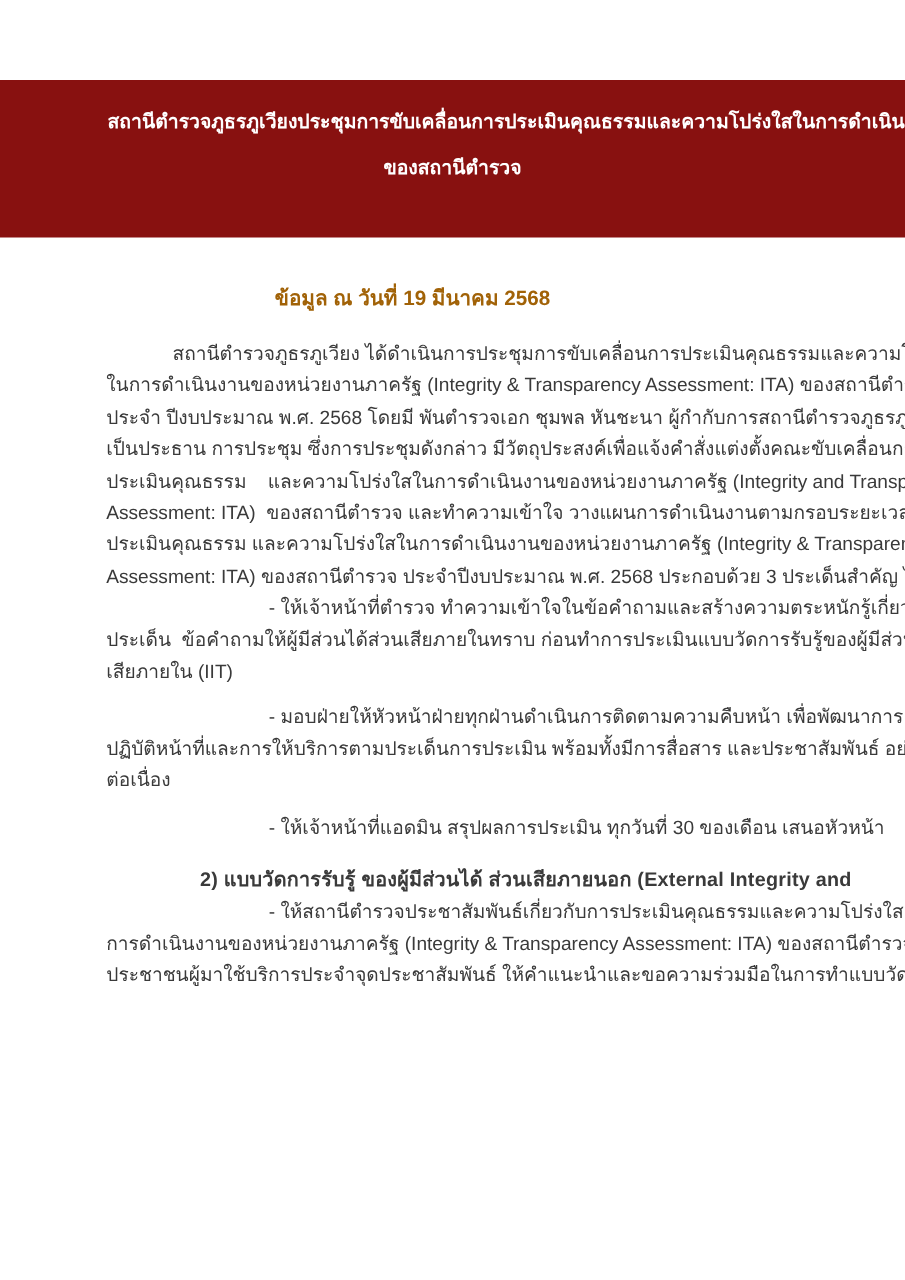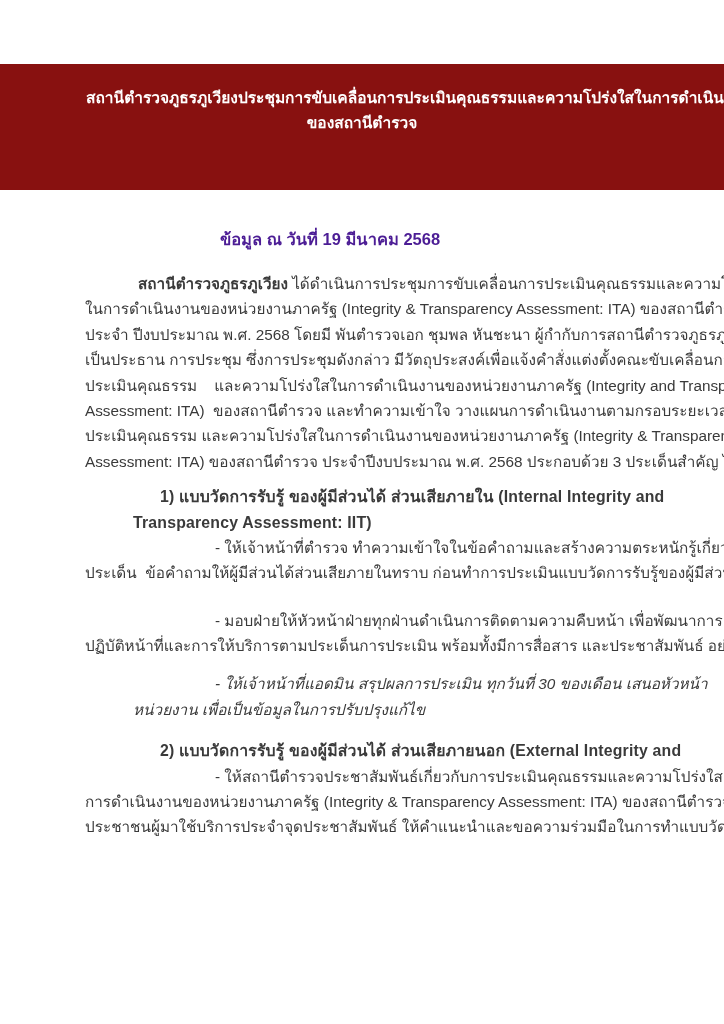--- a/index.html
+++ b/index.html
@@ -7,38 +7,38 @@
     position:relative;width:724px;height:1024px;background:#ffffff;
     font-family:"Liberation Sans",sans-serif;color:#3a3a3a;overflow:hidden;
     margin:0 auto;
   }
   .banner{
     position:absolute;top:64px;left:0;width:724px;height:126px;
     background:#881110;box-sizing:border-box;padding:21px 86px 0 86px;
     color:#ffffff;font-weight:bold;font-size:15.5px;
   }
   .bline{height:25px;line-height:25px;white-space:pre;}
-  .bcenter{text-align:center;}
+  .bcenter{text-align:center;margin-top:12px;}
   .date-line{
     position:absolute;top:226px;left:0;width:660px;text-align:center;
-    color:#4c1d95;font-weight:bold;font-size:16.5px;line-height:26px;white-space:pre;
+    color:#a16207;font-weight:bold;font-size:16.5px;line-height:26px;white-space:pre;
   }
   .bodywrap{
     position:absolute;top:271px;left:85px;width:556px;font-size:15.3px;
   }
   .ln{height:25.4px;line-height:25.4px;white-space:pre;}
   .hblock .ln{font-weight:bold;font-size:15.8px;letter-spacing:0.2px;}
-  .boldlead{font-weight:bold;}
+  .boldlead{font-weight:normal;}
   .ind53{padding-left:53px;}
   .ind75{padding-left:75px;}
   .ind48{padding-left:48px;}
   .ind130{padding-left:130px;}
   .mt10{margin-top:10px;}
-  .mt11{margin-top:22px;}
-  .mt13{margin-top:13px;font-style:italic;}
+  .mt11{margin-top:11px;}
+  .mt13{margin-top:13px;}
   .mt16{margin-top:16px;}
 </style>
 </head>
 <body>
 
 <div class="page">
 
   <div class="banner">
     <div class="bline">สถานีตำรวจภูธรภูเวียงประชุมการขับเคลื่อนการประเมินคุณธรรมและความโปร่งใสในการดำเนินงานของ</div>
     <div class="bline bcenter">ของสถานีตำรวจ</div>
@@ -52,38 +52,35 @@
       <div class="ln ind53"><span class="boldlead">สถานีตำรวจภูธรภูเวียง</span><span> ได้ดำเนินการประชุมการขับเคลื่อนการประเมินคุณธรรมและความโปร่งใส</span></div>
       <div class="ln">ในการดำเนินงานของหน่วยงานภาครัฐ (Integrity &amp; Transparency Assessment: ITA) ของสถานีตำรวจ</div>
       <div class="ln">ประจำ ปีงบประมาณ พ.ศ. 2568 โดยมี พันตำรวจเอก ชุมพล หันชะนา ผู้กำกับการสถานีตำรวจภูธรภูเวียง</div>
       <div class="ln">เป็นประธาน การประชุม ซึ่งการประชุมดังกล่าว มีวัตถุประสงค์เพื่อแจ้งคำสั่งแต่งตั้งคณะขับเคลื่อนการ</div>
       <div class="ln">ประเมินคุณธรรม    และความโปร่งใสในการดำเนินงานของหน่วยงานภาครัฐ (Integrity and Transparency</div>
       <div class="ln">Assessment: ITA)  ของสถานีตำรวจ และทำความเข้าใจ วางแผนการดำเนินงานตามกรอบระยะเวลาการ</div>
       <div class="ln">ประเมินคุณธรรม และความโปร่งใสในการดำเนินงานของหน่วยงานภาครัฐ (Integrity &amp; Transparency</div>
       <div class="ln">Assessment: ITA) ของสถานีตำรวจ ประจำปีงบประมาณ พ.ศ. 2568 ประกอบด้วย 3 ประเด็นสำคัญ ได้แก่</div>
     </div>
 
-    <div class="hblock mt10">
-      <div class="ln ind75">1) แบบวัดการรับรู้ ของผู้มีส่วนได้ ส่วนเสียภายใน (Internal Integrity and</div>
-      <div class="ln ind48">Transparency Assessment: IIT)</div>
-    </div>
 
     <div>
       <div class="ln ind130">- ให้เจ้าหน้าที่ตำรวจ ทำความเข้าใจในข้อคำถามและสร้างความตระหนักรู้เกี่ยวกับ</div>
       <div class="ln">ประเด็น  ข้อคำถามให้ผู้มีส่วนได้ส่วนเสียภายในทราบ ก่อนทำการประเมินแบบวัดการรับรู้ของผู้มีส่วนได้ส่วน</div>
+      <div class="ln">เสียภายใน (IIT)</div>
     </div>
 
     <div class="mt11">
       <div class="ln ind130">- มอบฝ่ายให้หัวหน้าฝ่ายทุกฝ่านดำเนินการติดตามความคืบหน้า เพื่อพัฒนาการ</div>
       <div class="ln">ปฏิบัติหน้าที่และการให้บริการตามประเด็นการประเมิน พร้อมทั้งมีการสื่อสาร และประชาสัมพันธ์ อย่าง</div>
+      <div class="ln">ต่อเนื่อง</div>
     </div>
 
     <div class="mt13">
       <div class="ln ind130">- ให้เจ้าหน้าที่แอดมิน สรุปผลการประเมิน ทุกวันที่ 30 ของเดือน เสนอหัวหน้า</div>
-      <div class="ln ind48">หน่วยงาน เพื่อเป็นข้อมูลในการปรับปรุงแก้ไข</div>
     </div>
 
     <div class="hblock mt16">
       <div class="ln ind75">2) แบบวัดการรับรู้ ของผู้มีส่วนได้ ส่วนเสียภายนอก (External Integrity and</div>
     </div>
 
     <div>
       <div class="ln ind130">- ให้สถานีตำรวจประชาสัมพันธ์เกี่ยวกับการประเมินคุณธรรมและความโปร่งใส ใน</div>
       <div class="ln">การดำเนินงานของหน่วยงานภาครัฐ (Integrity &amp; Transparency Assessment: ITA) ของสถานีตำรวจ ให้แก่</div>
       <div class="ln">ประชาชนผู้มาใช้บริการประจำจุดประชาสัมพันธ์ ให้คำแนะนำและขอความร่วมมือในการทำแบบวัดการรับรู้</div>

